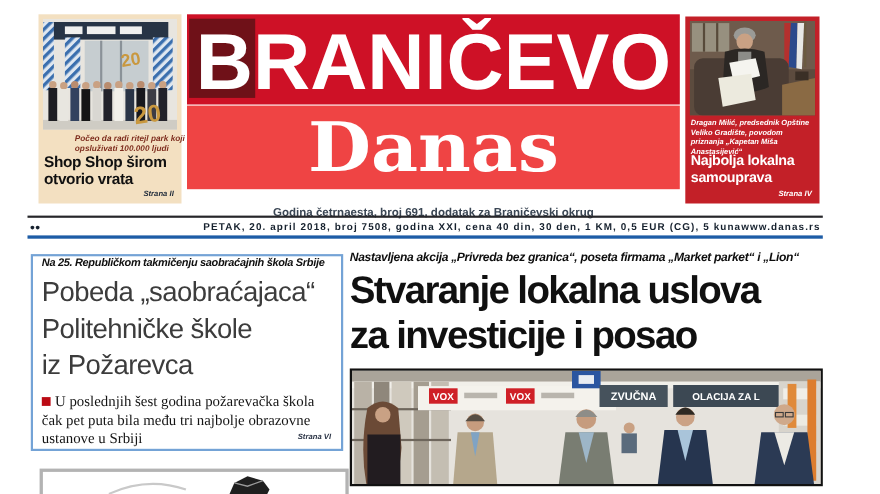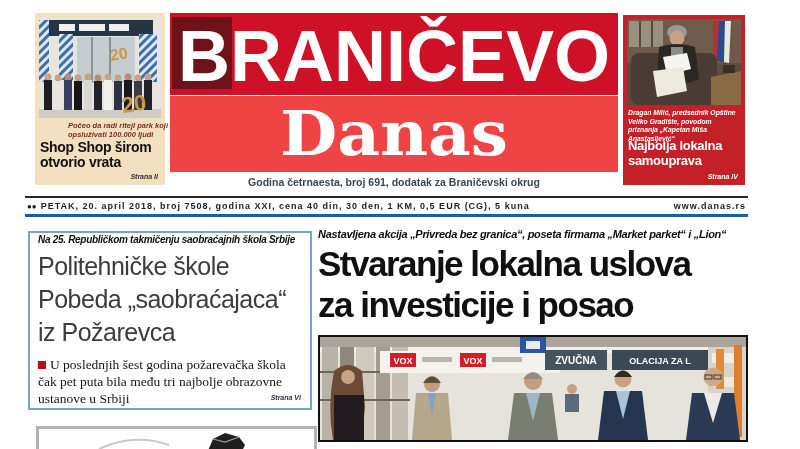--- a/index.html
+++ b/index.html
@@ -17,41 +17,41 @@
                  font:bold 14px/15px "Liberation Sans",sans-serif; color:#101010; letter-spacing:-0.3px; }
   .pl-ref { position:absolute; right:7px; bottom:5px;
             font:italic bold 7px "Liberation Sans",sans-serif; color:#1e2a3a; }
 
   
   .masthead { position:absolute; left:170px; top:13px; width:448px; }
   .mast-red { position:relative; width:448px; height:82px; background:#ce1126; overflow:hidden; }
   .mast-darkbox { position:absolute; left:2px; top:4px; width:60px; height:72px; background:#6f1118; }
   .mast-red svg, .mast-blue svg { position:absolute; left:0; top:0; }
   .mast-blue { position:relative; width:448px; height:76px; background:#ef4444; margin-top:1px; overflow:hidden; }
-  .mast-edition { width:448px; text-align:center; margin-top:4px;
+  .mast-edition { width:448px; text-align:center; margin-top:15px;
                   font:bold 10.5px "Liberation Sans",sans-serif; color:#3a4654; }
 
   
   .panel-right { position:absolute; left:623px; top:15px; width:122px; height:170px;
                  background:#c32028; padding:4px; }
   .pr-photo { position:absolute; left:4px; top:4px; width:114px; height:86px; display:block; }
   .pr-caption { position:absolute; left:5px; top:94px; width:113px;
                 font:italic bold 6.8px/8.6px "Liberation Sans",sans-serif; color:#ffffff; }
   .pr-headline { position:absolute; left:5px; top:123px; width:114px;
                  font:bold 13px/15px "Liberation Sans",sans-serif; color:#ffffff; letter-spacing:-0.3px; }
   .pr-ref { position:absolute; right:7px; bottom:5px;
             font:italic bold 7px "Liberation Sans",sans-serif; color:#ffffff; }
 
   
   .dateline { position:absolute; left:25px; top:196px; width:723px; height:21px;
               border-top:2px solid #26262a; border-bottom:3px solid #1d5ca6;
               display:flex; align-items:center; padding:0 2px;
               font:bold 9px "Liberation Sans",sans-serif; letter-spacing:1px; color:#16212e; }
   .dl-dots { letter-spacing:0; margin-right:4px; font-size:8px; }
-  .dl-info { flex:1; white-space:nowrap; }
+  .dl-info { flex:1; white-space:nowrap;text-align:right; }
   .dl-url  { white-space:nowrap; }
 
   
   .left-article { position:absolute; left:28px; top:231px; width:284px; height:179px;
                   border:2px solid #74a3d6; background:#fff; padding:1px 8px; }
   .la-kicker { font:italic bold 10px "Liberation Sans",sans-serif; color:#101010; letter-spacing:-0.3px; }
   .la-headline { margin-top:5px; font:400 25px/33px "Liberation Sans",sans-serif;
                  color:#3c3c3c; letter-spacing:-0.5px; }
   .la-deck { margin-top:7px; font:13.5px/17px "Liberation Serif",serif; color:#141414; width:250px; }
   .la-bullet { display:inline-block; width:8px; height:8px; background:#bb0a14; margin-right:4px; }
@@ -177,22 +177,22 @@
 
   <div class="dateline">
     <span class="dl-dots">●●</span>
     <span class="dl-info">PETAK, 20. april 2018, broj 7508, godina XXI, cena 40 din, 30 den, 1 KM, 0,5 EUR (CG), 5 kuna</span>
     <span class="dl-url">www.danas.rs</span>
   </div>
 
   <div class="left-article">
     <div class="la-kicker">Na 25. Republičkom takmičenju saobraćajnih škola Srbije</div>
     <div class="la-headline">
+      <div>Pobeda „saobraćajaca“</div>
       <div>Politehničke škole</div>
-      <div>Pobeda „saobraćajaca“</div>
       <div>iz Požarevca</div>
     </div>
     <div class="la-deck"><span class="la-bullet"></span><span>U poslednjih šest godina požarevačka škola čak pet puta bila među tri najbolje obrazovne ustanove u Srbiji</span></div>
     <div class="la-ref">Strana VI</div>
   </div>
 
   <div class="ad-box">
     <svg width="275" height="24" viewBox="0 0 275 24">
       <path d="M60,20 Q95,4 130,16" stroke="#c9c9c9" stroke-width="2" fill="none"></path>
       <polygon points="168,24 174,10 186,4 200,8 206,16 202,24" fill="#1f1f1f"></polygon>

